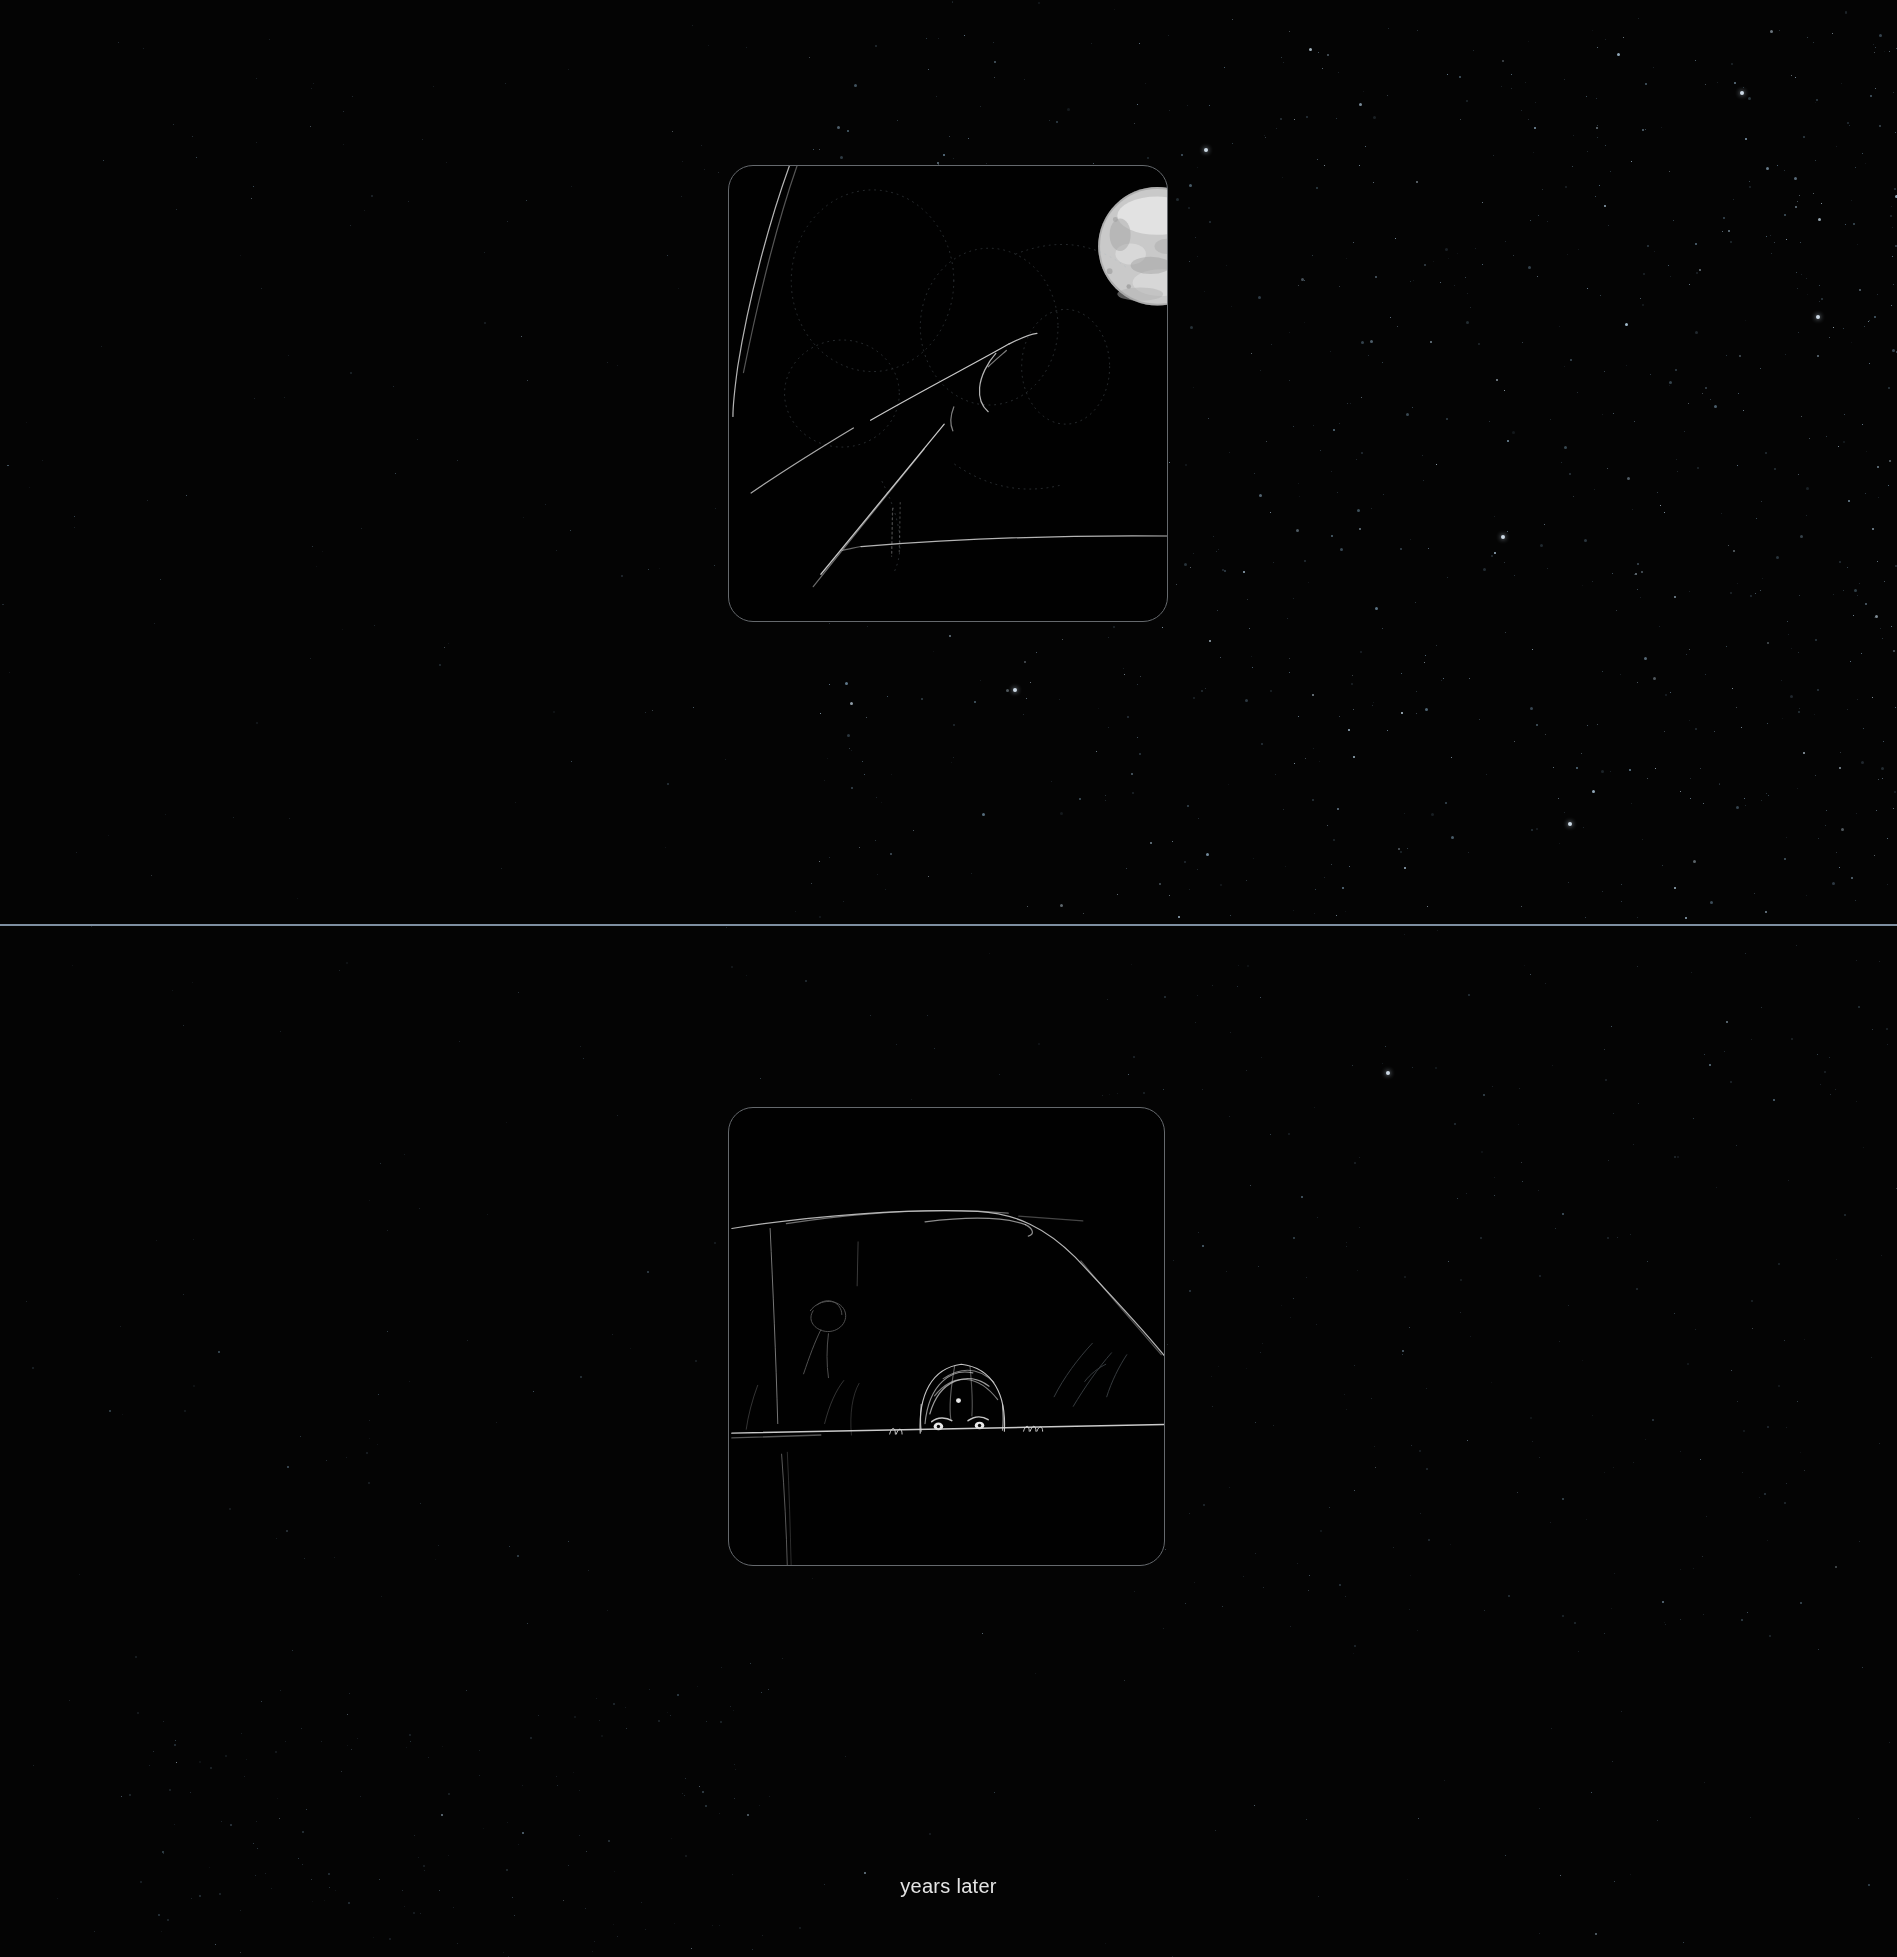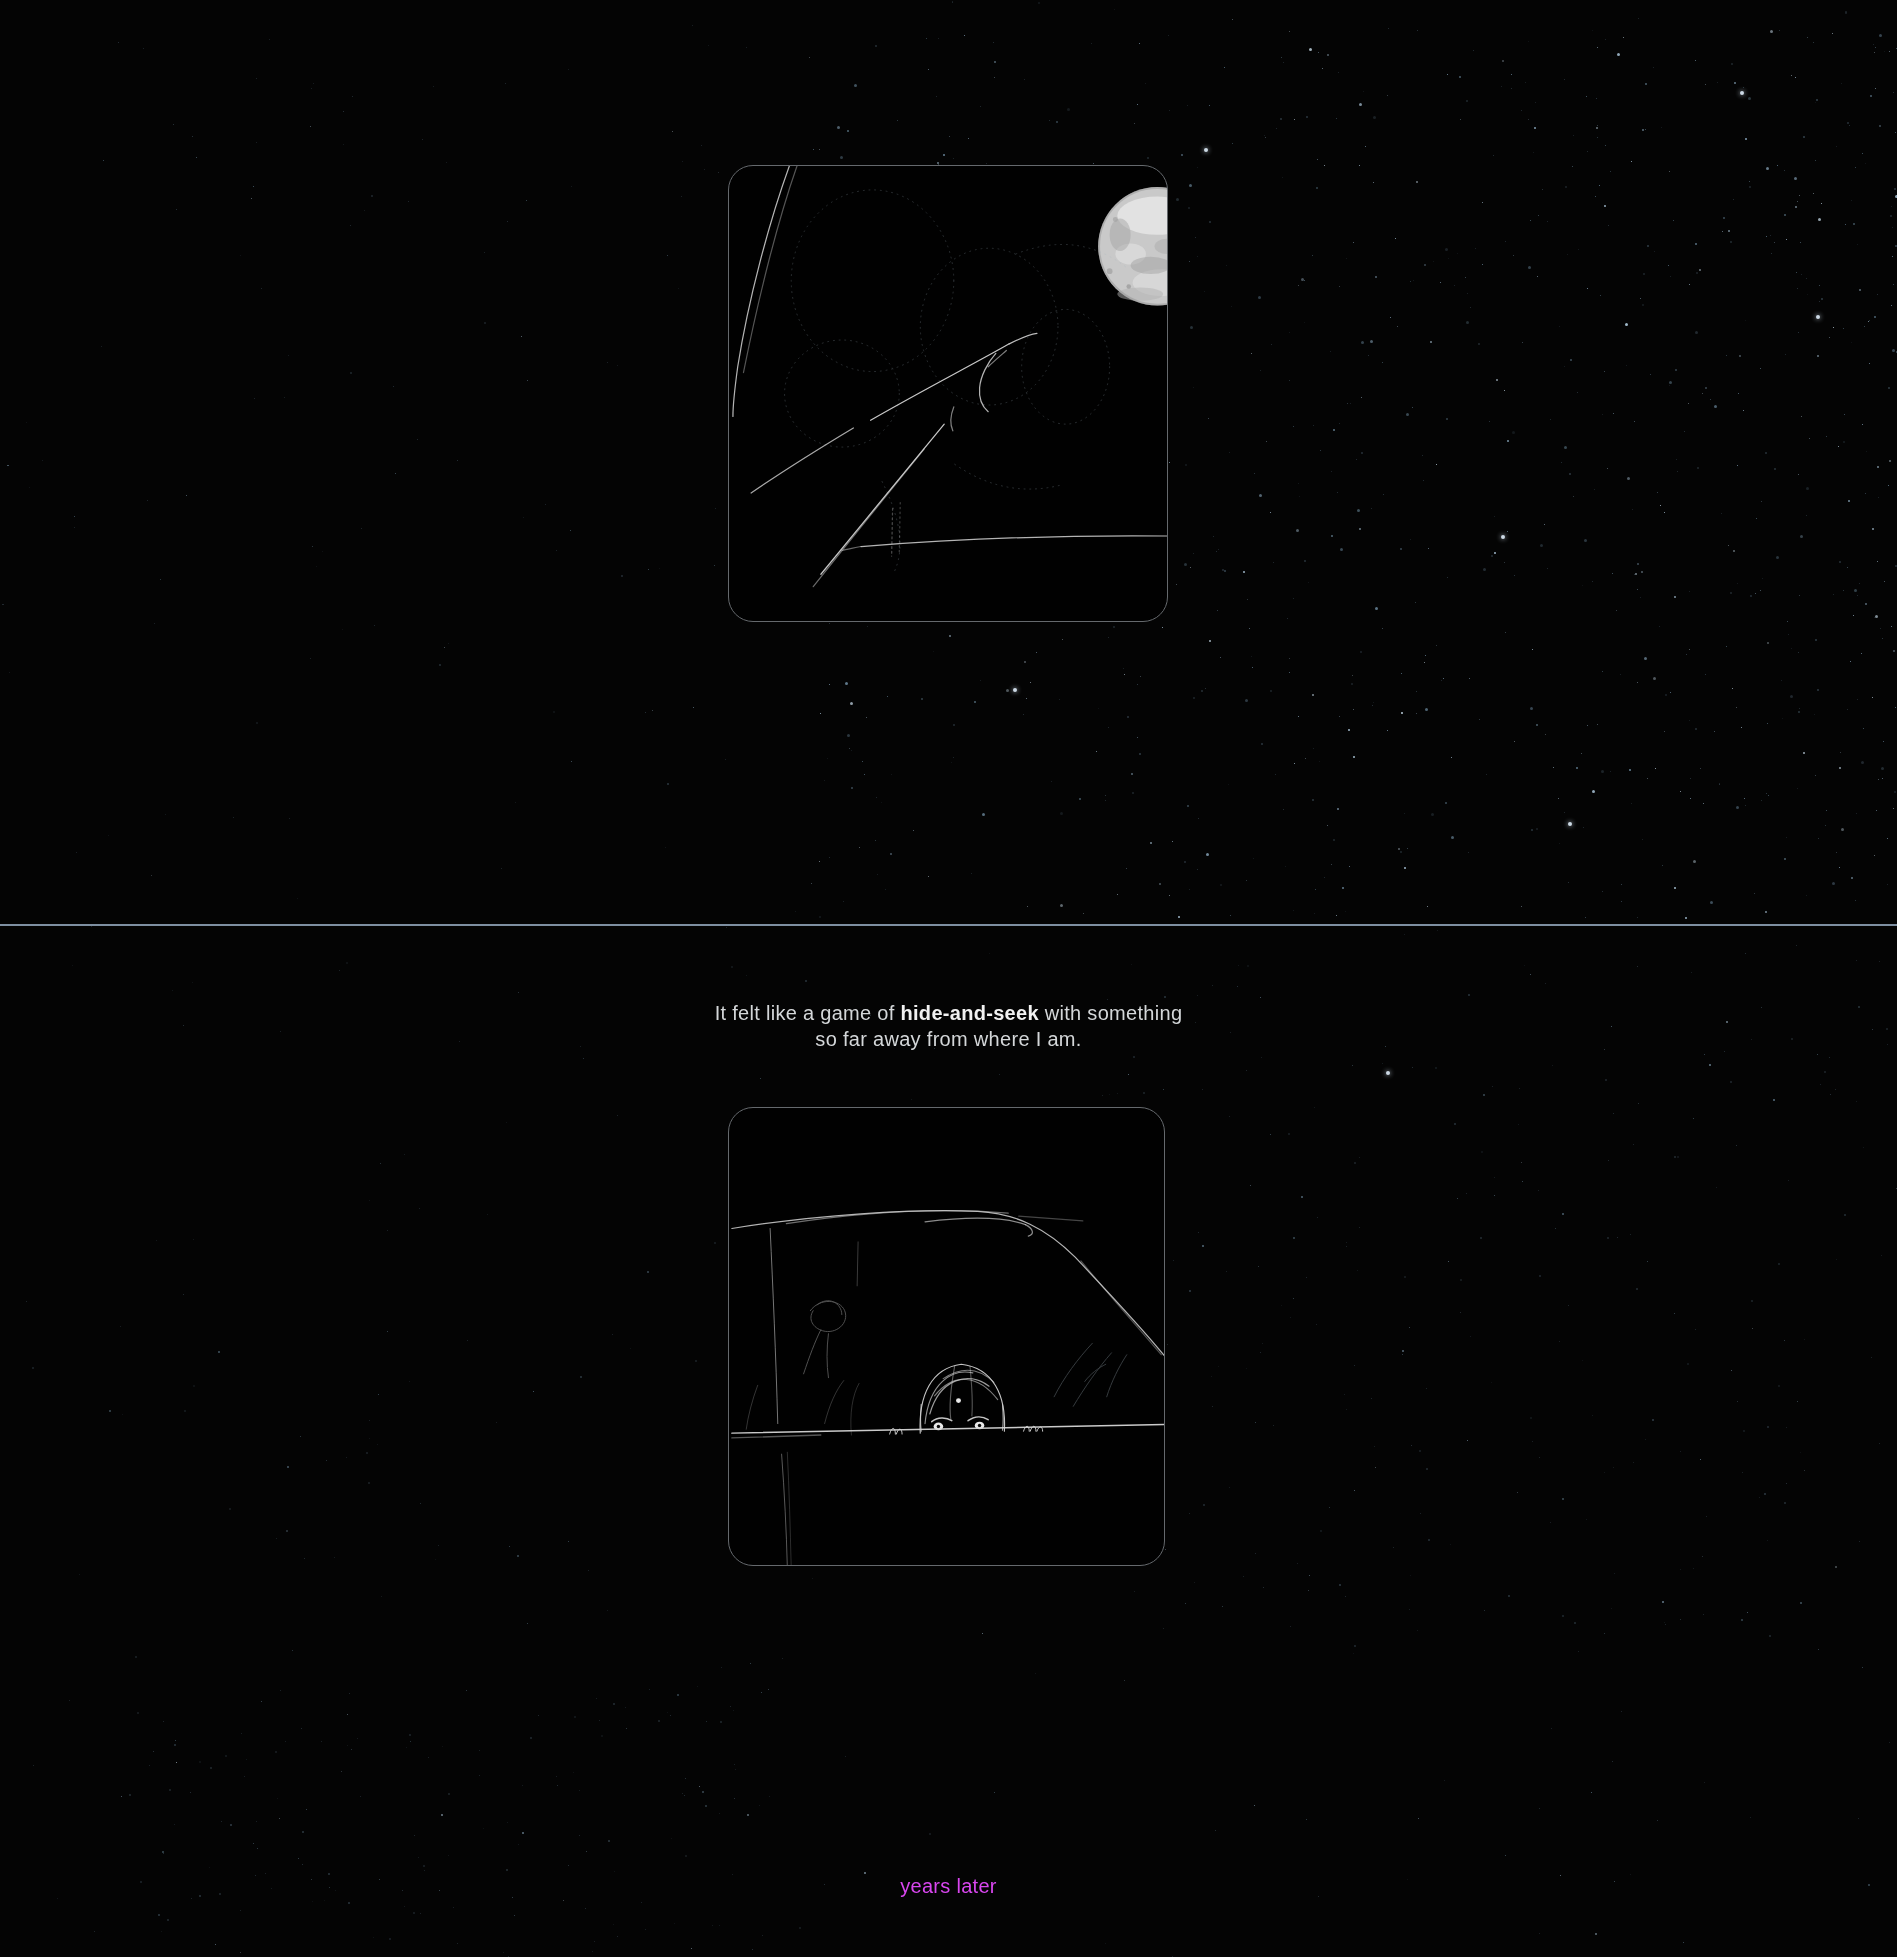--- a/index.html
+++ b/index.html
@@ -20,21 +20,21 @@
 
   .panel { position:absolute; left:728px; border:1px solid #65696d; border-radius:25px;
            background:#010101; overflow:hidden; z-index:4; }
   .panel svg { display:block; }
   #panel-moon { top:165px; width:440px; height:457px; }
   #panel-car  { top:1107px; width:437px; height:459px; }
   #caption-1 { top:59px; }
   #caption-2 { top:1000px; }
 
   .footer-note { position:absolute; left:50%; transform:translateX(-50%); top:1875px;
-                 color:#d946ef; font-size:20px; letter-spacing:0.3px; z-index:4; }
+                 color:#e5e5e5; font-size:20px; letter-spacing:0.3px; z-index:4; }
 
   .sketch { fill:none; stroke-linecap:round; stroke-linejoin:round; }
 </style>
 </head>
 <body>
 
 <div class="page">
 
   <div id="starfield">
       <i style="left: 350px; top: 372px; width: 2.4px; height: 2.4px; background: rgb(62, 79, 92); opacity: 0.49;"></i>
@@ -1699,21 +1699,20 @@
         <path d="M138,398 C240,390 360,386 458,387" opacity="0.85"></path>
         <path d="M138,398 C128,400 122,401 118,402" opacity="0.5"></path>
         <path d="M171,358 L170,408" stroke-dasharray="2 3" opacity="0.35"></path>
         <path d="M179,352 L178,404" stroke-dasharray="1.5 3.5" opacity="0.28"></path>
       </g>
     </svg>
   </div>
 
   <div class="divider" id="section-divider" style="background: rgb(126, 143, 161);"></div>
 
-  <p class="caption" id="caption-2"><span>It felt like a game of </span><strong>hide-and-seek</strong><span> with something</span><br><span>so far away from where I am.</span></p>
 
   <div class="panel" id="panel-car">
     <svg width="437" height="459" viewBox="0 0 457 480">
 
       <g class="sketch" stroke="#c6c6c6" stroke-width="1.3">
         <path d="M3,126 C90,112 190,105 260,108 C300,110 332,126 362,156 C396,192 430,228 456,260" opacity="0.9"></path>
         <path d="M60,121 C140,109 220,104 292,110" opacity="0.55"></path>
         <path d="M205,119 C255,113 288,114 310,122" opacity="0.7"></path>
         <path d="M310,122 C318,126 320,132 313,134" opacity="0.7"></path>
         <path d="M303,113 L370,118" opacity="0.35"></path>

